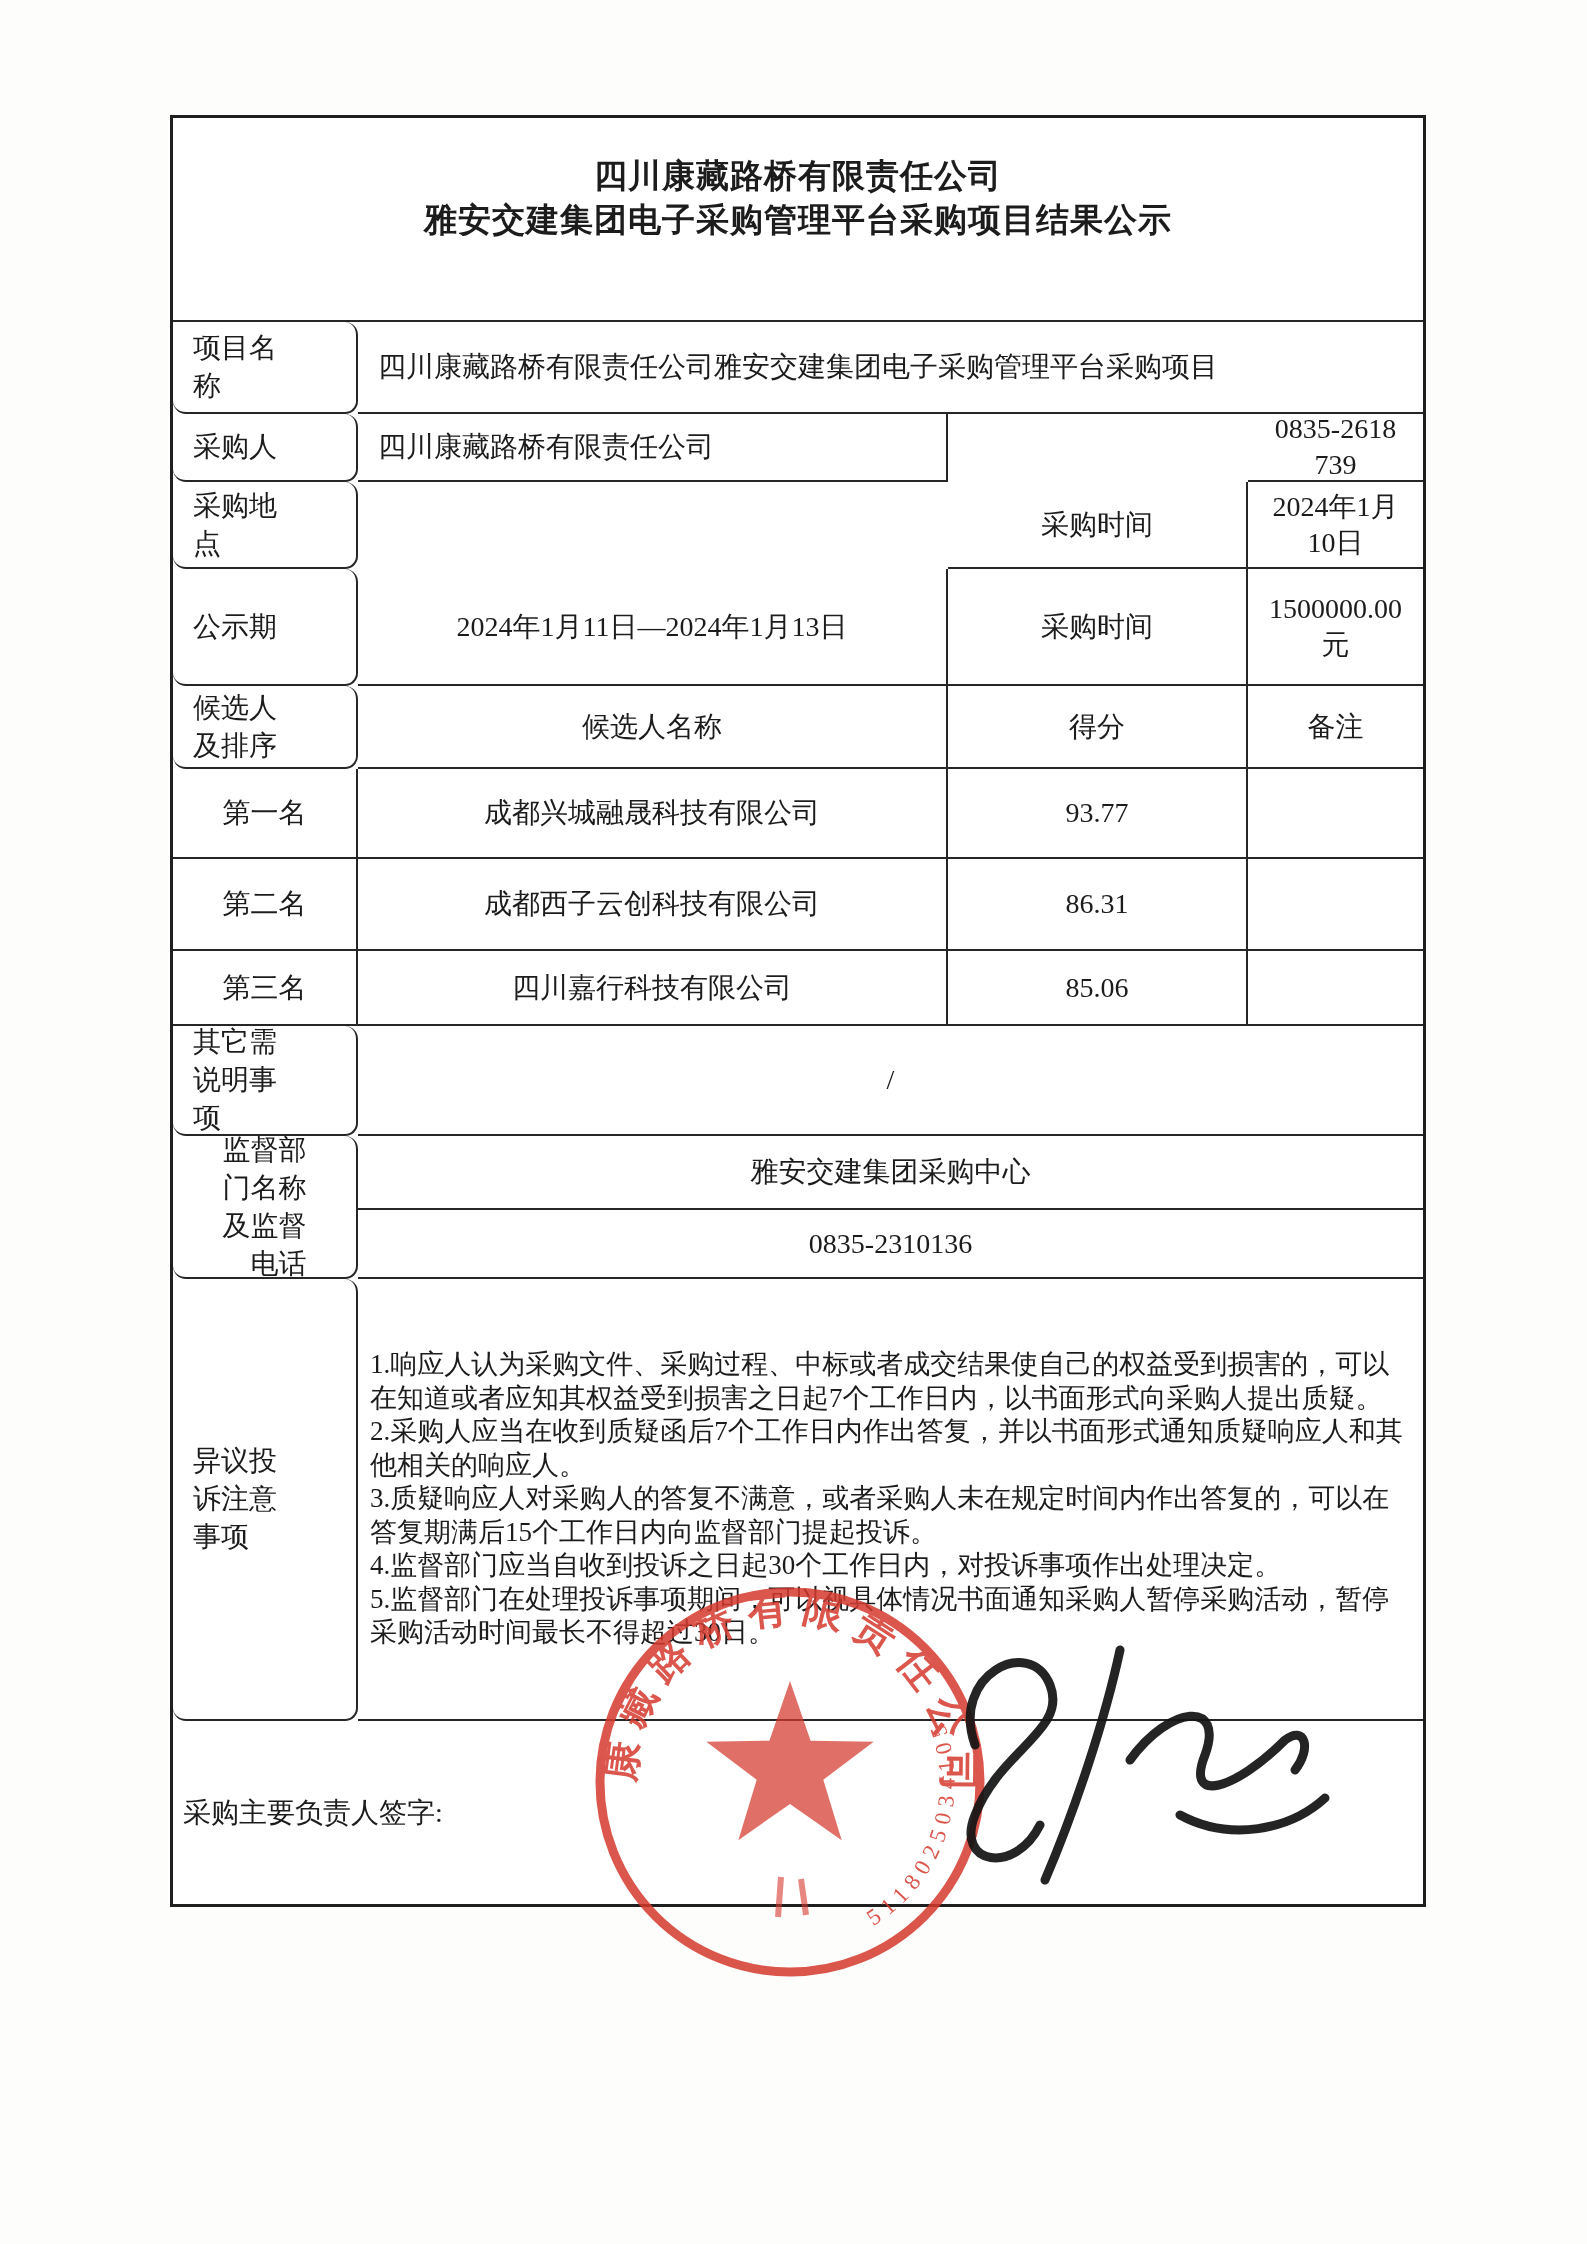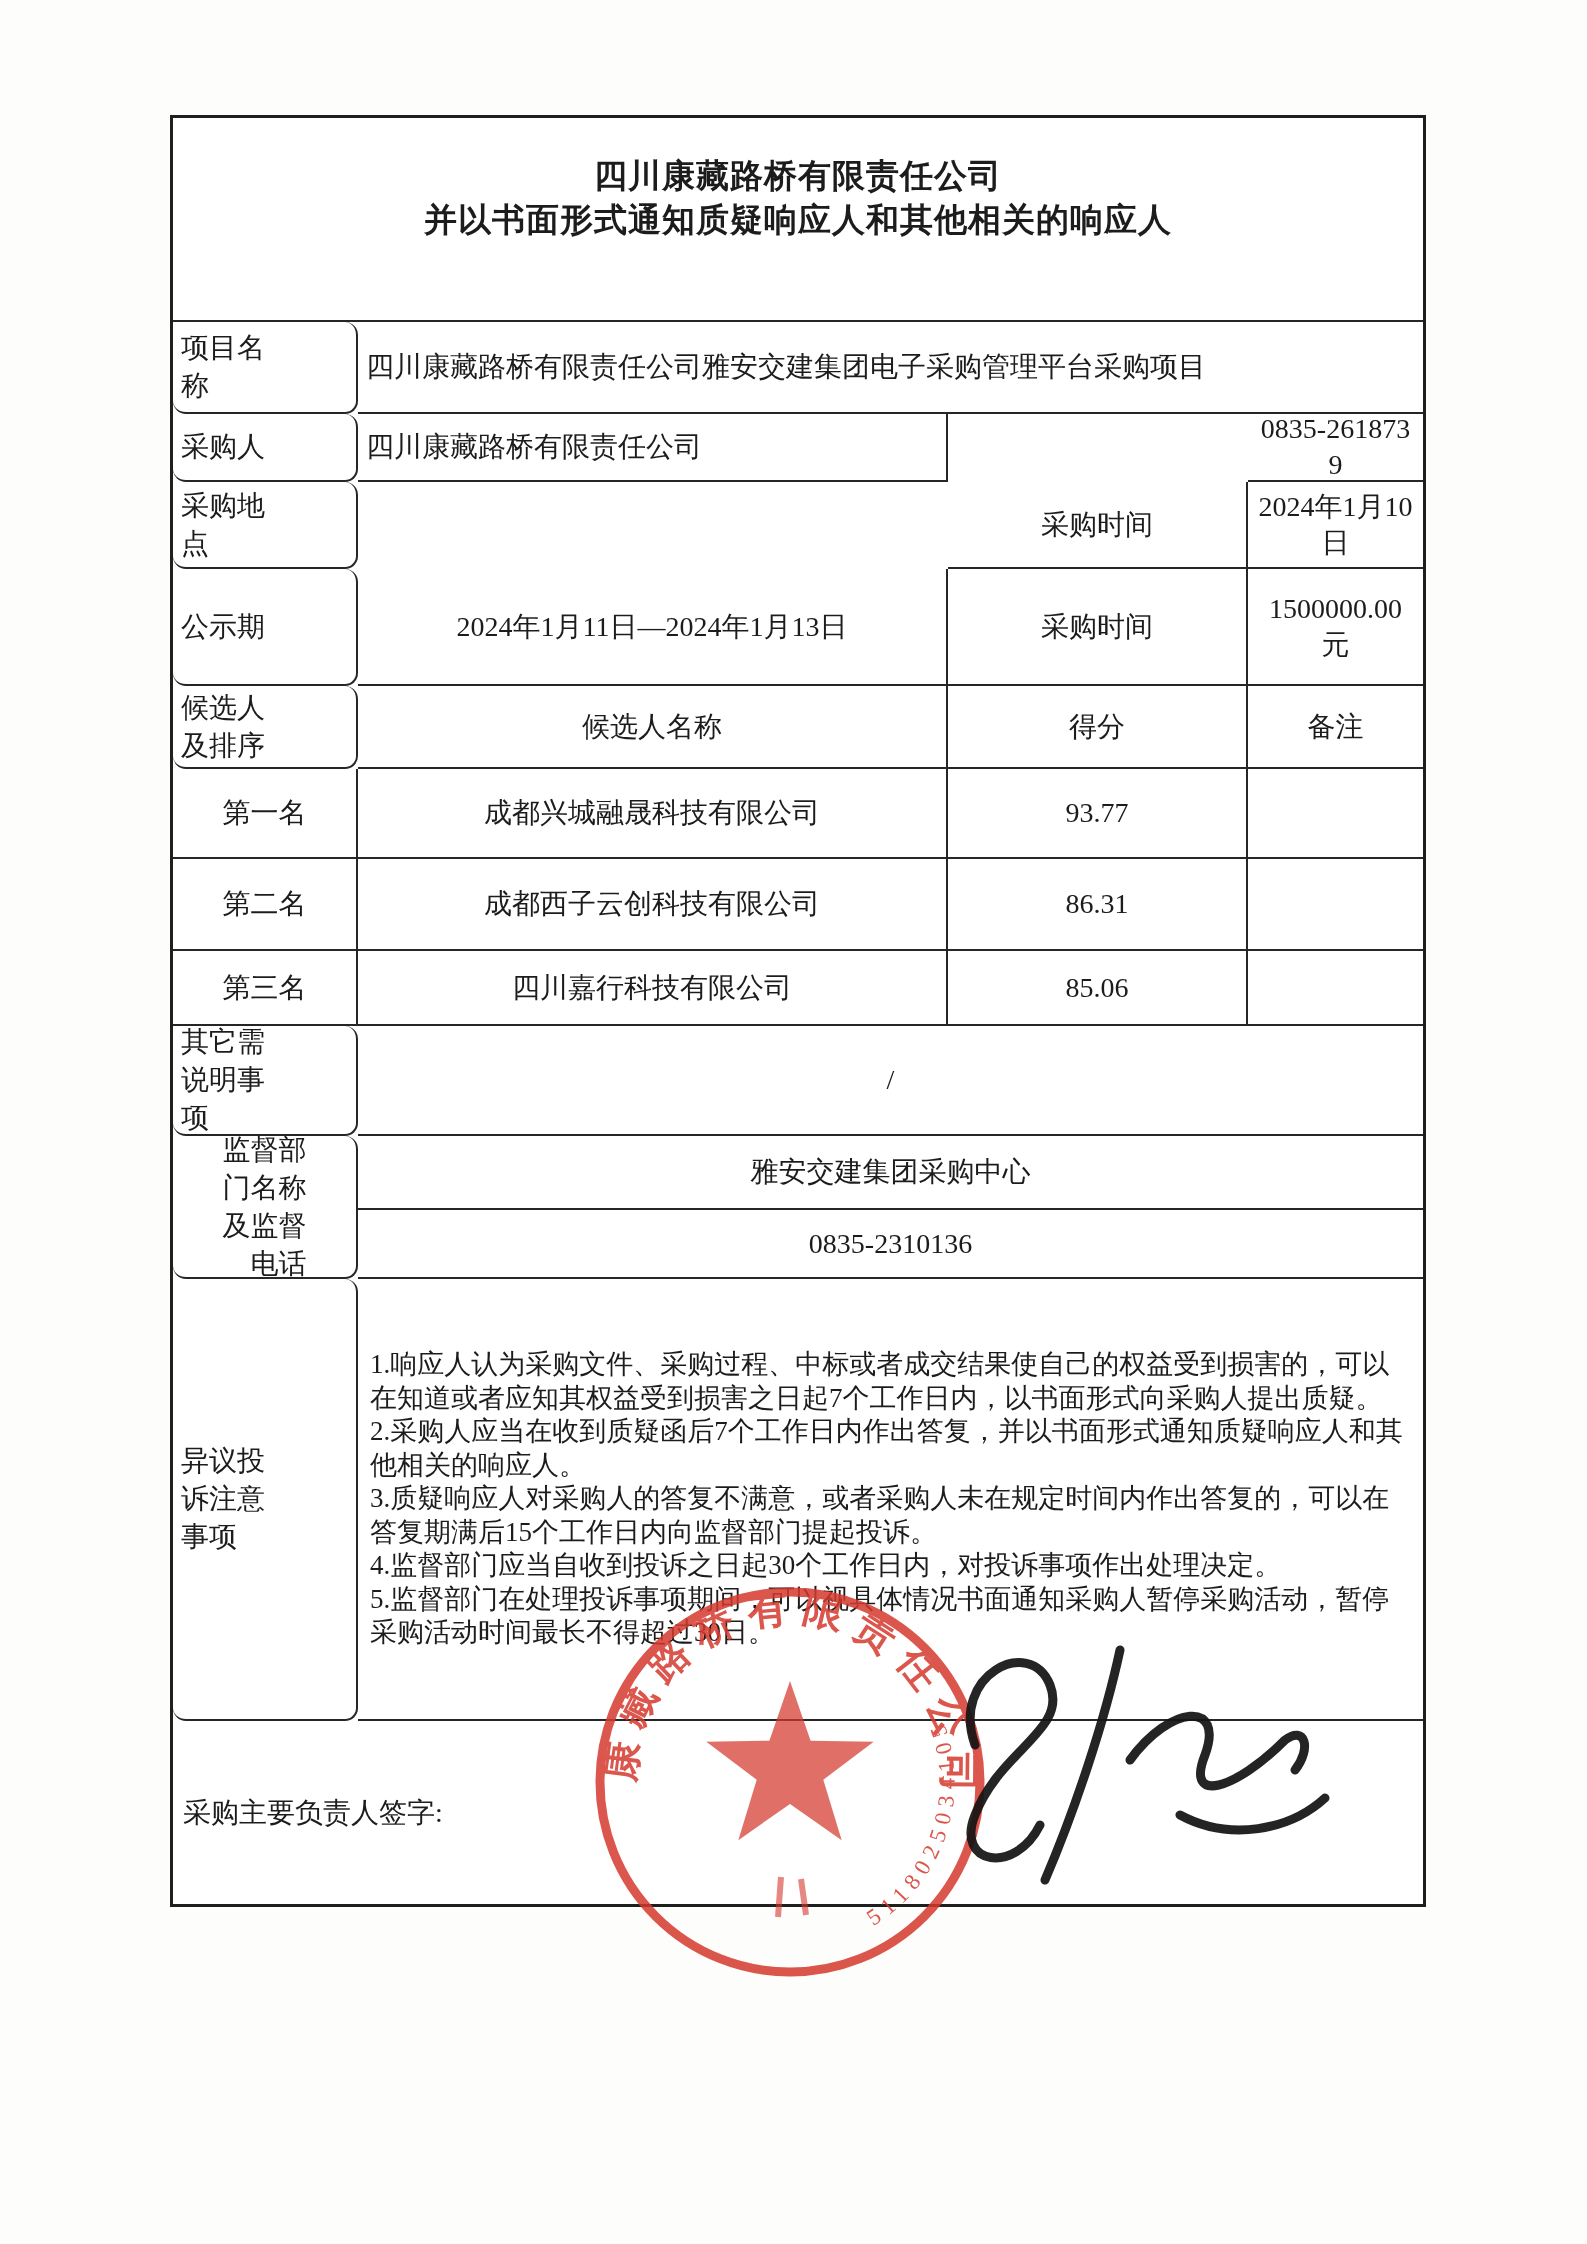--- a/index.html
+++ b/index.html
@@ -18,21 +18,21 @@
     grid-template-columns:185px 590px 300px 175px;
     grid-template-rows:204px 92px 68px 87px 117px 83px 90px 92px 75px 110px 74px 69px 442px 183px;
     box-sizing:content-box;
     background:#fff;
   }
   .cell{
     display:flex;align-items:center;
     font-size:28px;line-height:36px;
     box-sizing:border-box;
     word-break:break-all;
-    padding:2px 8px;
+    padding:2px 20px;
   }
   .br{border-right:2px solid #262626;}
   .bb{border-bottom:2px solid #262626;}
   .lab{white-space:pre-line;justify-content:flex-start;text-align:left;line-height:38px;border-radius:13px;}
   .ctr{justify-content:center;text-align:center;}
   .left{justify-content:flex-start;text-align:center;}
   .title-cell{
     grid-column:1/5;grid-row:1;
     flex-direction:column;align-items:center;justify-content:flex-start;
     padding-top:36px;
@@ -52,21 +52,21 @@
 </style>
 </head>
 <body>
 
 <div class="page">
 
   <div class="doc-table">
 
     <div class="cell bb title-cell">
       <div>四川康藏路桥有限责任公司</div>
-      <div>并以书面形式通知质疑响应人和其他相关的响应人</div>
+      <div>雅安交建集团电子采购管理平台采购项目结果公示</div>
     </div>
 
     <div class="cell br bb lab" style="grid-row:2;grid-column:1">项目名
 称</div>
     <div class="cell bb left" style="grid-row:2;grid-column:2/5">四川康藏路桥有限责任公司雅安交建集团电子采购管理平台采购项目</div>
 
     <div class="cell br bb lab" style="grid-row:3;grid-column:1">采购人</div>
     <div class="cell br bb left" style="grid-row:3;grid-column:2">四川康藏路桥有限责任公司</div>
     <div class="cell bb ctr" style="grid-row:3;grid-column:4">0835-2618739</div>
 

